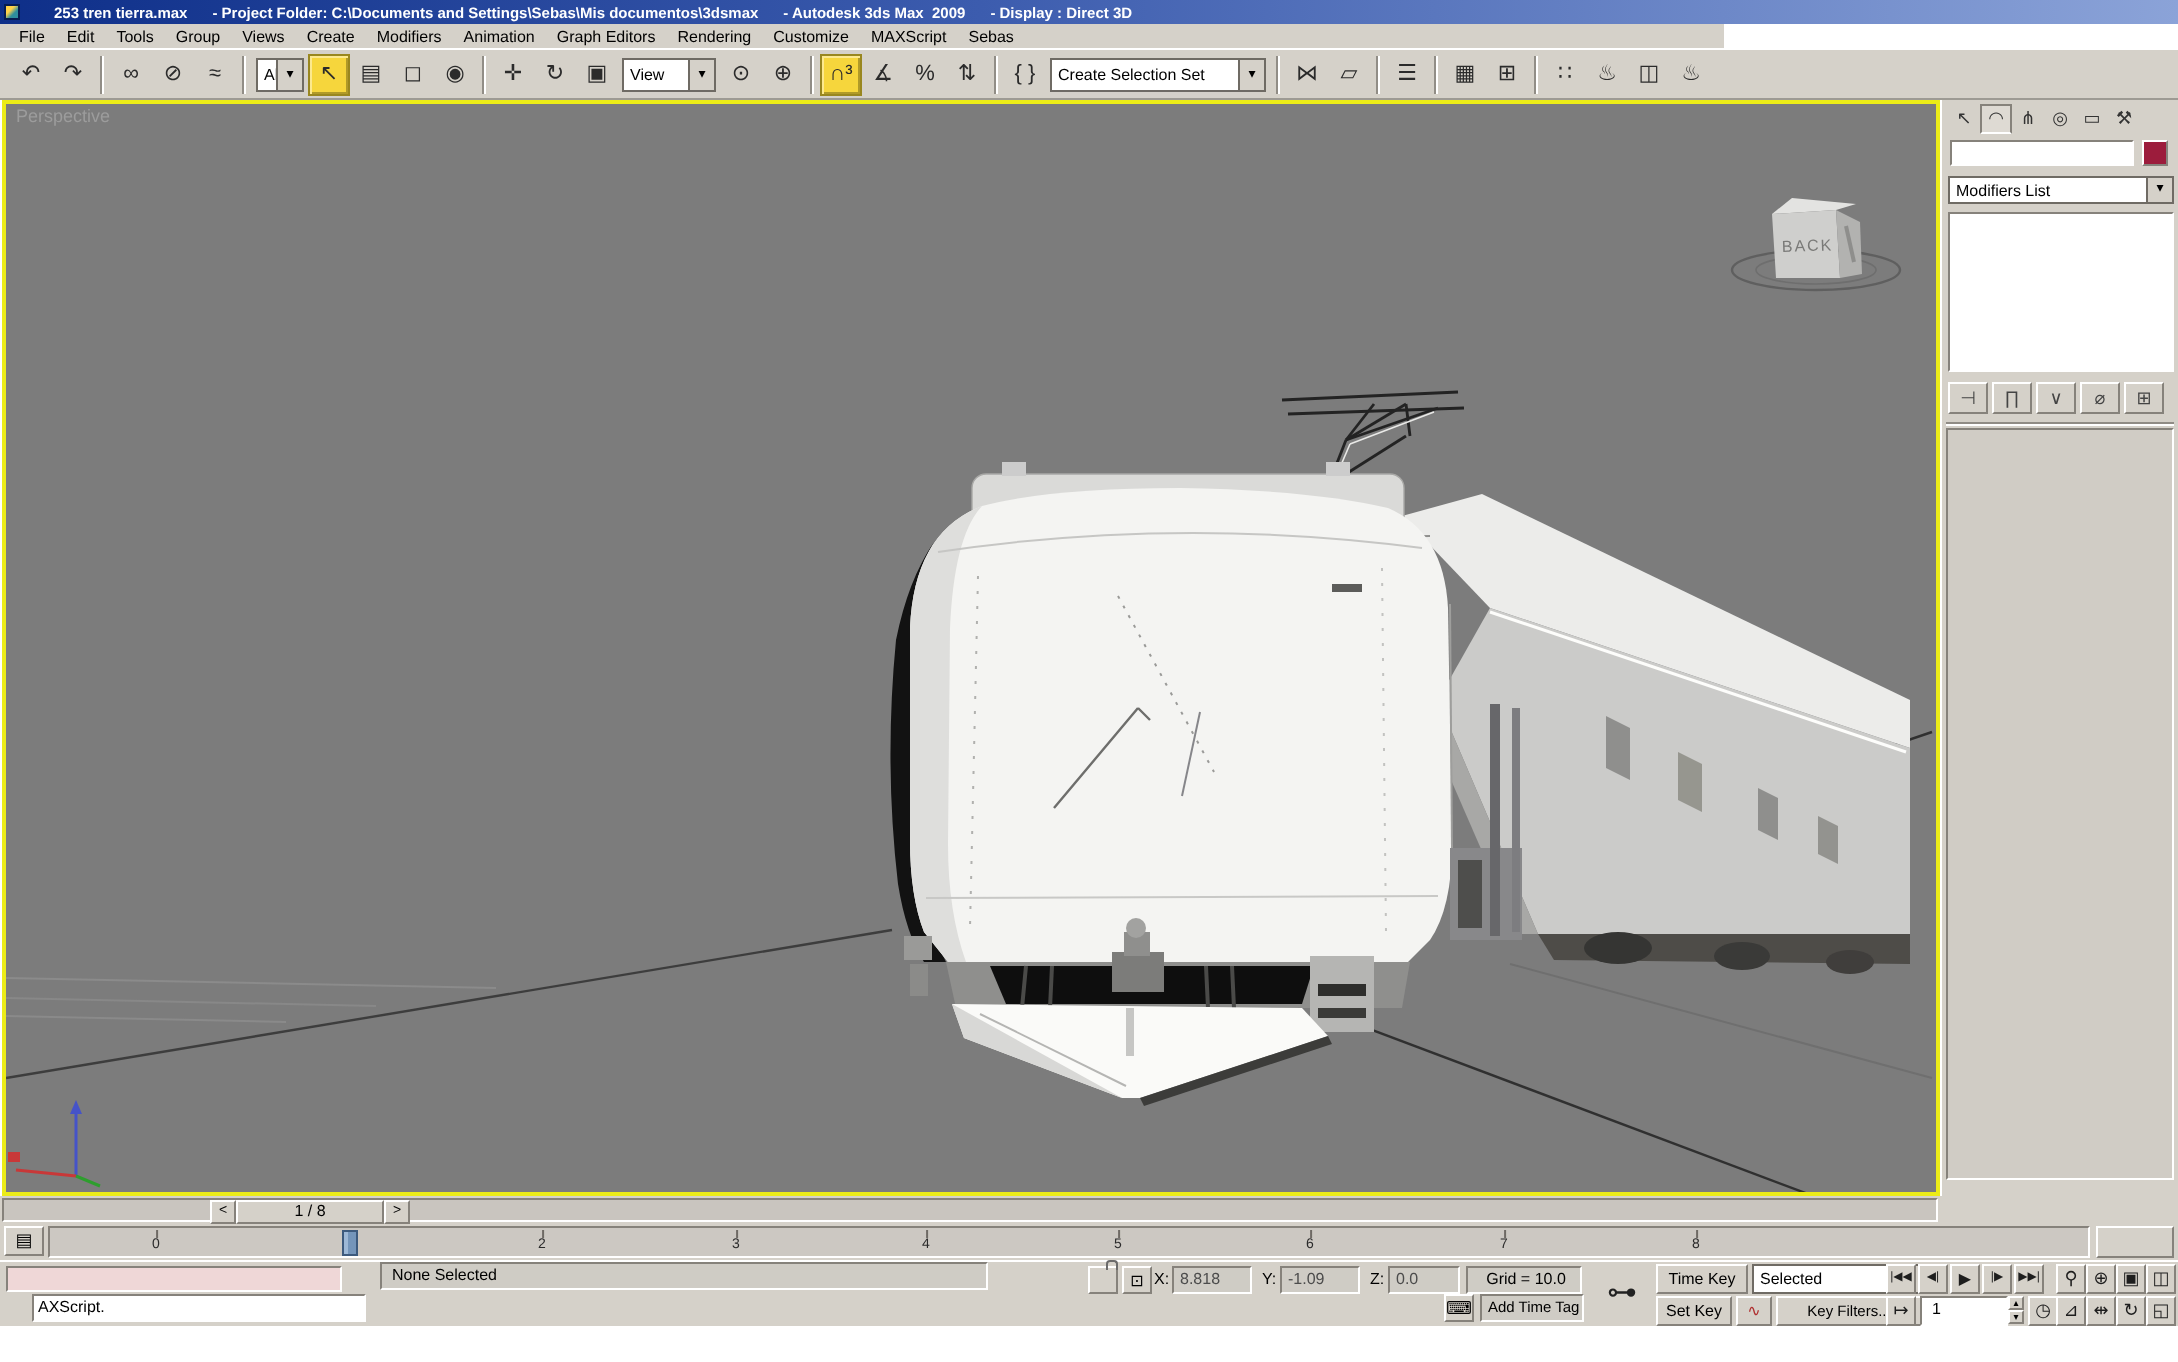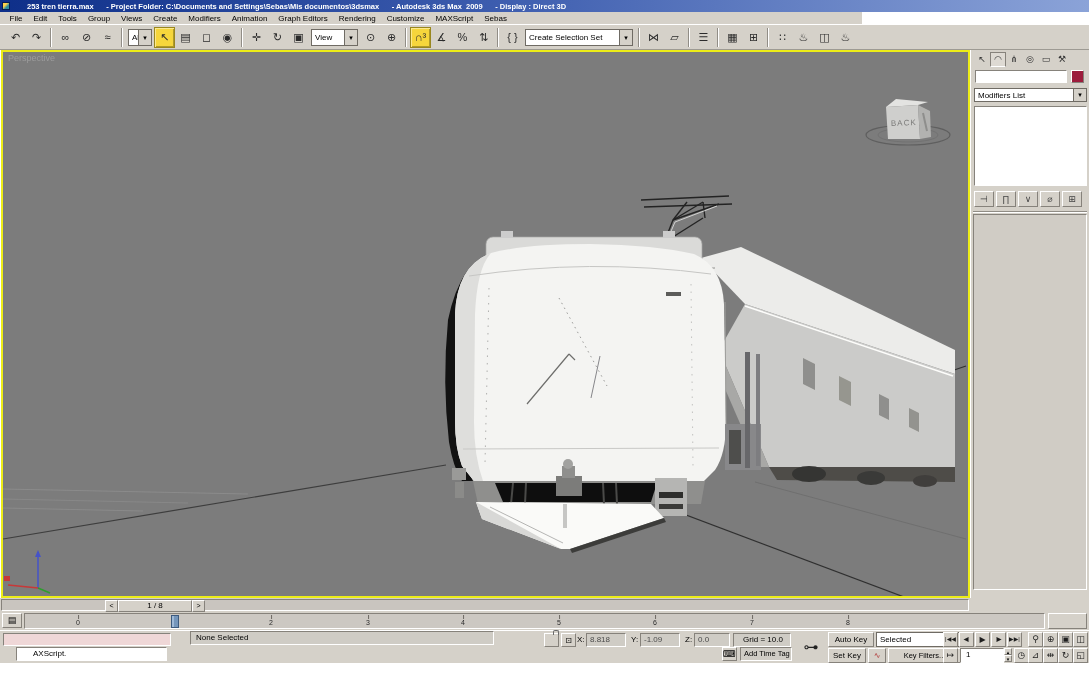--- a/index.html
+++ b/index.html
@@ -306,41 +306,41 @@
       <span class="tk" style="left:630px">6</span>
       <span class="tk" style="left:727px">7</span>
       <span class="tk" style="left:823px">8</span>
       <div class="marker"></div>
     </div>
     <div class="rcap rs"></div>
   </div>
 
   <div class="statusbar">
     <div class="mini sk" style="left:3px;top:2px;width:168px;height:13px;background:#efd7d7"></div>
-    <div class="mini sk" style="left:16px;top:16px;width:151px;height:14px;background:#fff;padding-left:16px">AXScript.</div>
+    <div class="mini sk" style="left:16px;top:16px;width:167px;height:14px;background:#fff;padding-left:2px">AXScript.</div>
 
     <div class="sbf sk" style="left:190px;top:0;width:304px;height:14px">None Selected</div>
 
     <div class="icobtn rs" style="left:544px;top:2px;width:15px;height:14px"><span class="lockico"></span></div>
     <div class="abtn rs" style="left:561px;top:2px;width:15px;height:14px">⊡</div>
 
     <span class="lbl" style="left:577px;top:2px">X:</span>
     <div class="sbf sk val" style="left:586px;top:2px;width:40px;height:14px;padding-left:3px">8.818</div>
     <span class="lbl" style="left:631px;top:2px">Y:</span>
     <div class="sbf sk val" style="left:640px;top:2px;width:40px;height:14px;padding-left:3px">-1.09</div>
     <span class="lbl" style="left:685px;top:2px">Z:</span>
     <div class="sbf sk val" style="left:694px;top:2px;width:36px;height:14px;padding-left:3px">0.0</div>
     <div class="sbf sk" style="left:733px;top:2px;width:58px;height:14px;text-align:center;padding-left:2px">Grid = 10.0</div>
 
     <div class="abtn rs" style="left:722px;top:16px;width:15px;height:14px;font-size:9px">⌨</div>
     <div class="sbf sk" style="left:740px;top:16px;width:52px;height:14px;font-size:7.5px;padding-left:3px">Add Time Tag</div>
 
     <div class="abtn" style="left:799px;top:7px;width:24px;height:18px;font-size:15px;line-height:18px;color:#222">⊶</div>
 
-    <div class="abtn rs" style="left:828px;top:1px;width:46px;height:15px">Auto Key</div>
+    <div class="abtn rs" style="left:828px;top:1px;width:46px;height:15px">Time Key</div>
     <div class="abtn rs" style="left:828px;top:17px;width:38px;height:15px">Set Key</div>
     <div class="dd" style="position:absolute;left:876px;top:1px;width:85px;height:15px;margin:0">
       <span class="v">Selected</span>
       <span class="a" style="line-height:13px">▾</span>
     </div>
     <div class="abtn rs" style="left:868px;top:17px;width:18px;height:15px;color:#b03030">∿</div>
     <div class="abtn rs" style="left:888px;top:17px;width:73px;height:15px;font-size:7.5px">Key Filters...</div>
 
     <div class="tc rs" style="left:943px;top:1px">|◀◀</div>
     <div class="tc rs" style="left:959px;top:1px">◀|</div>

